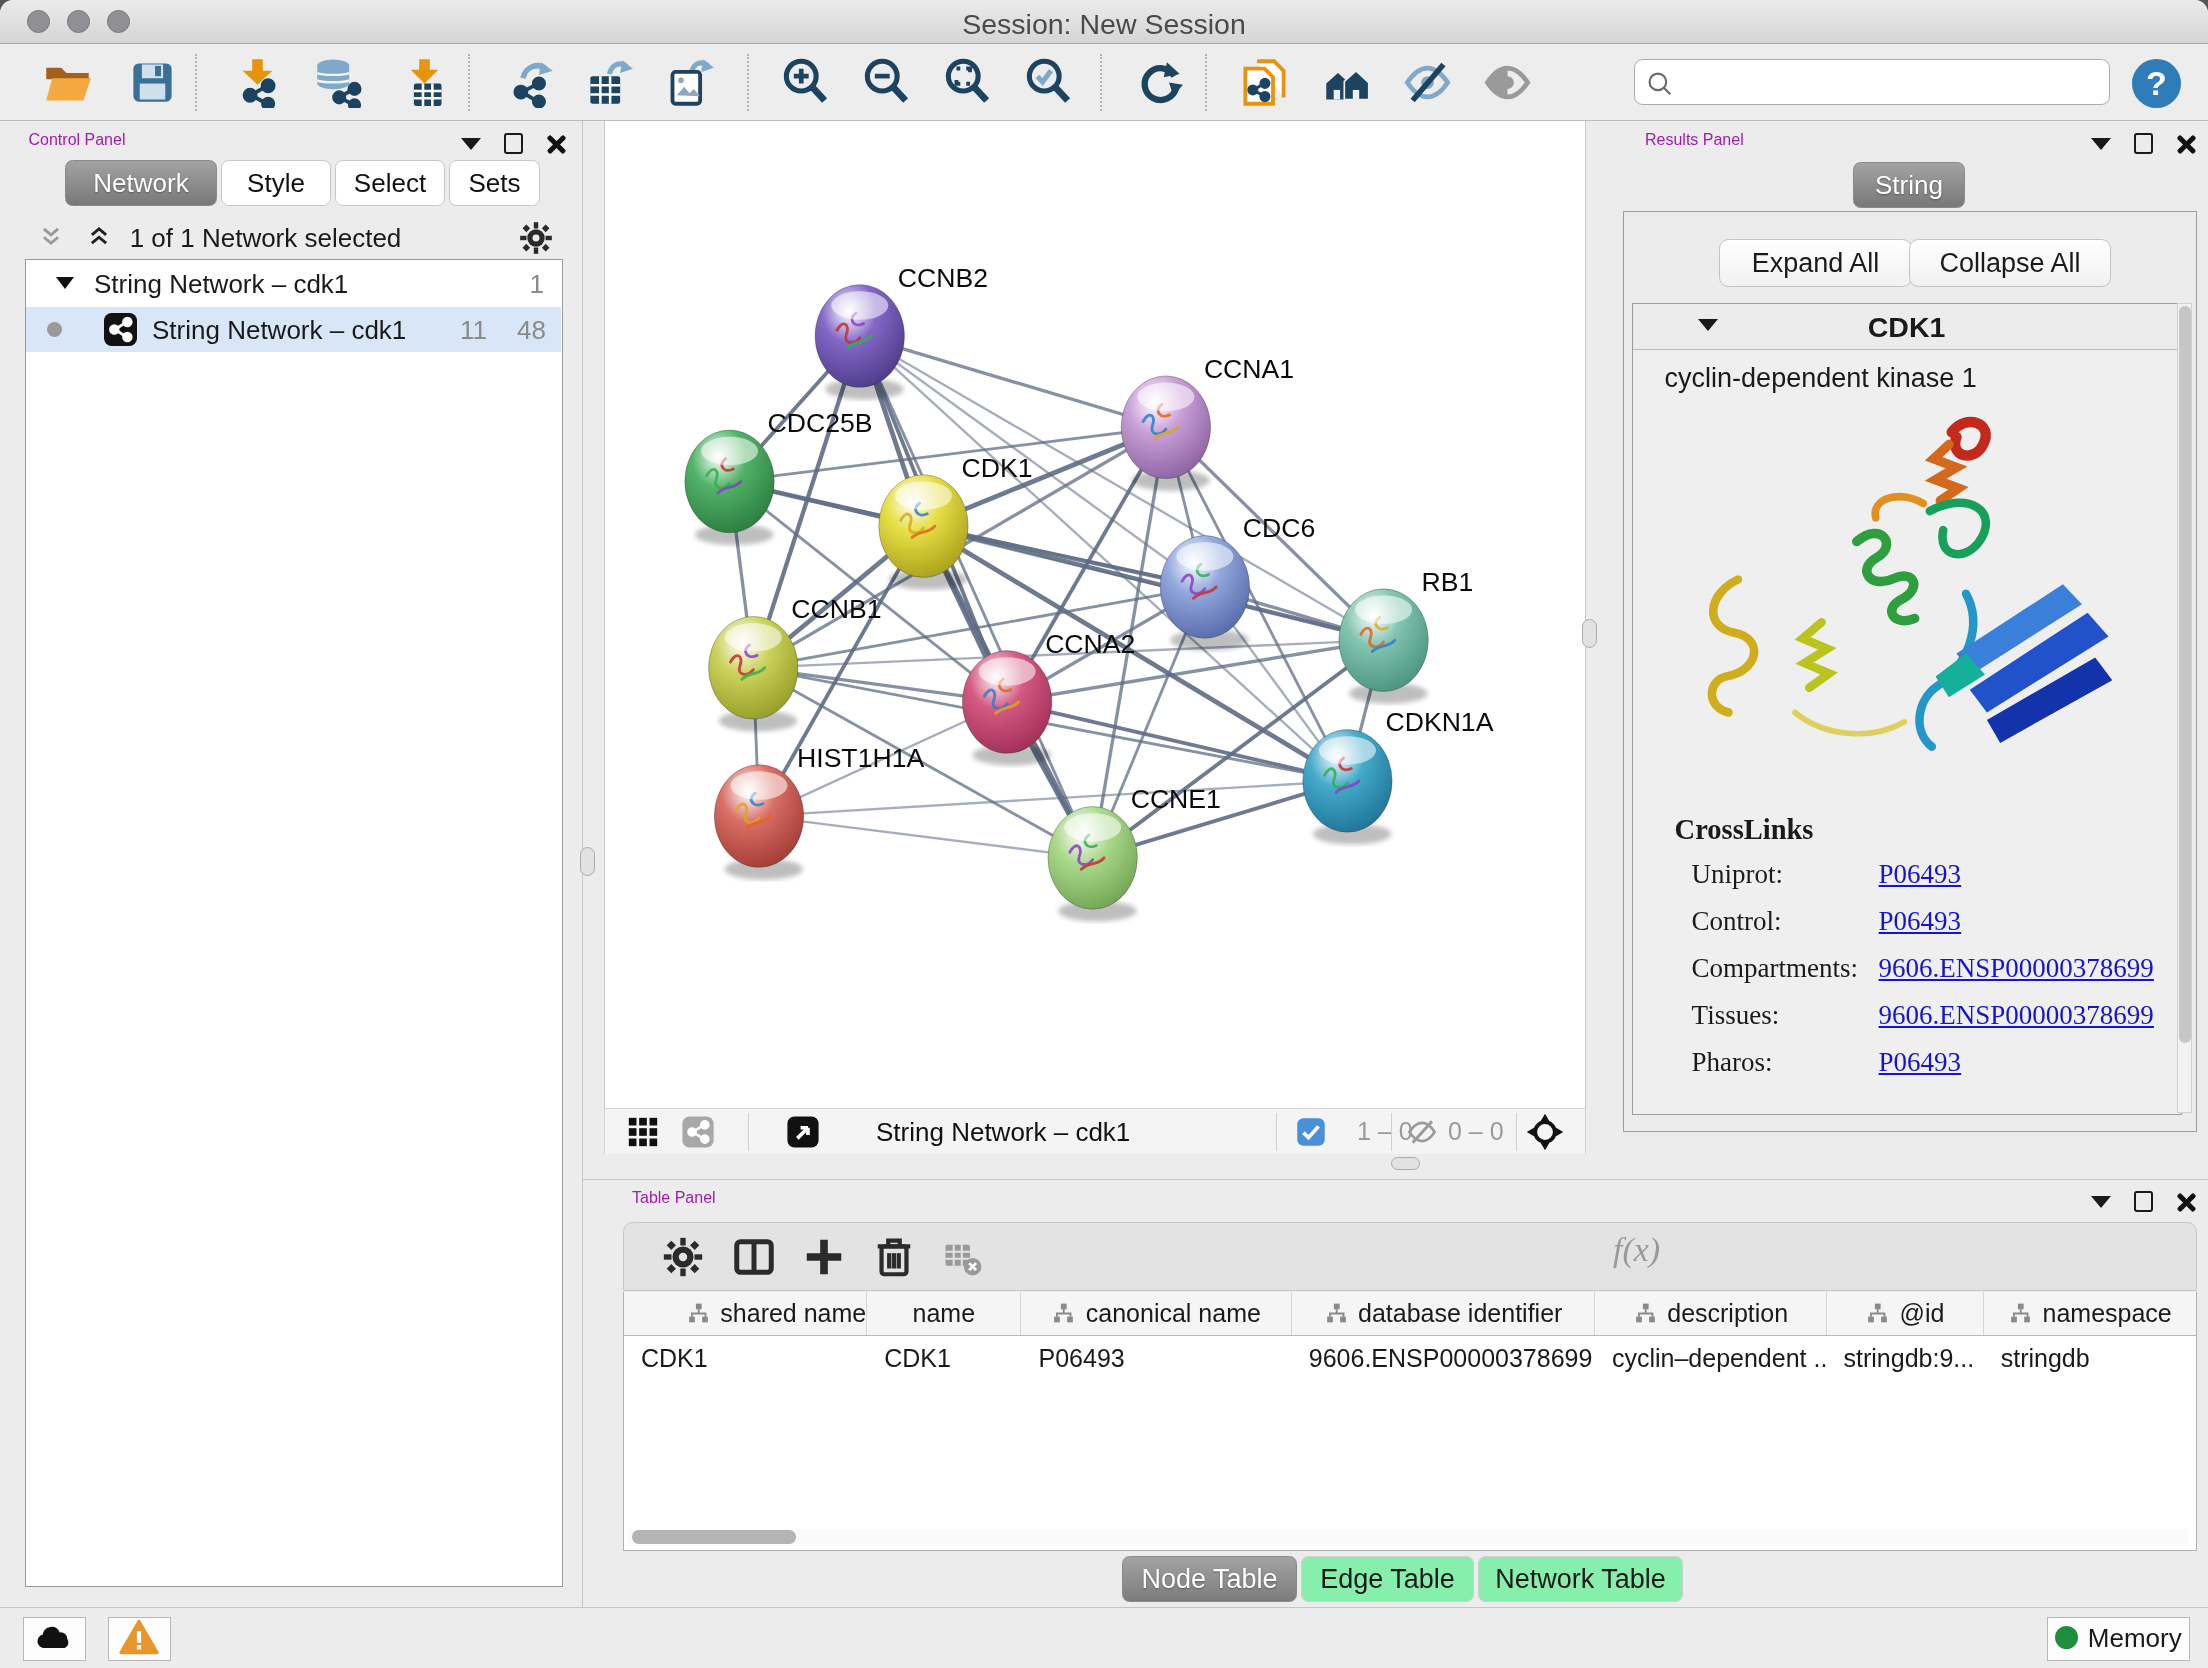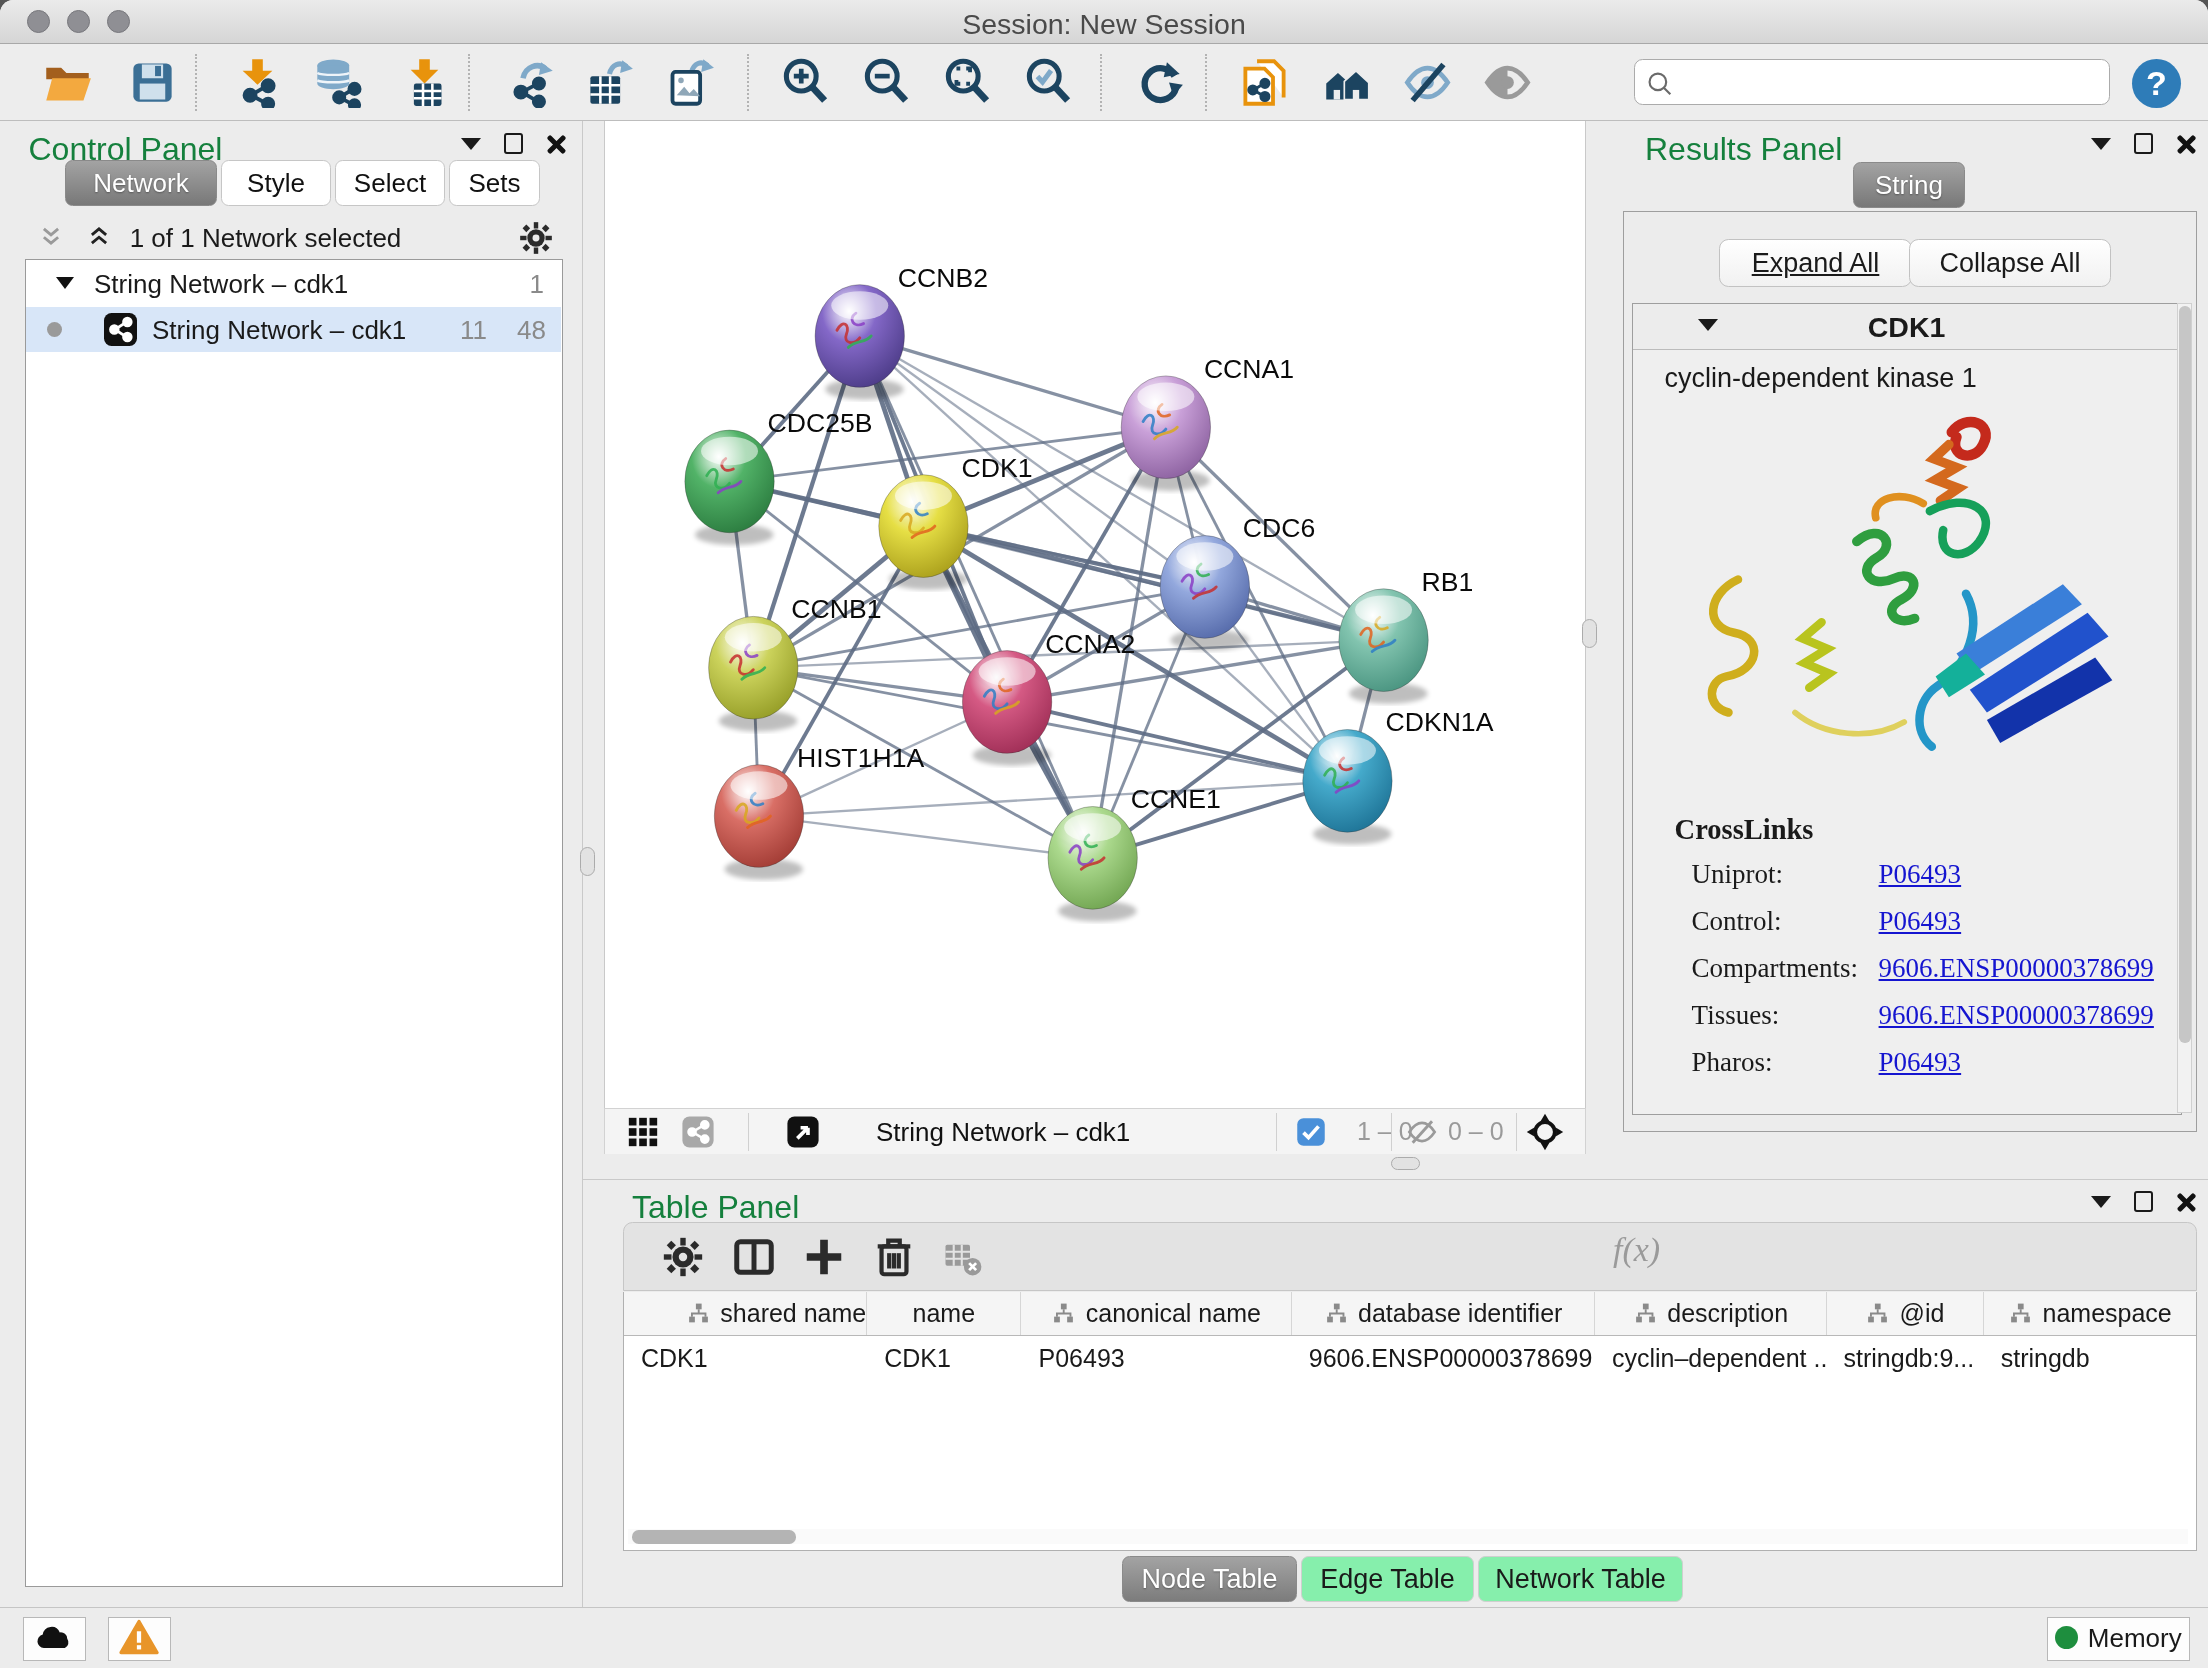--- a/index.html
+++ b/index.html
@@ -24,21 +24,21 @@
   .tbtn svg { width:100%; height:100%; }
   .vsep { position:absolute; top:9.5px; height:57px; border-left:2.9px dotted #b3b3b3; }
   #search-box { position:absolute; left:1634px; top:15px; width:476px; height:46px;
     background:#fff; border:1px solid #ababab; border-radius:8.6px; }
   #search-box svg { position:absolute; left:11.4px; top:9.5px; }
   #search-box input { position:absolute; left:49px; top:1.9px; width:409px; height:38px;
     border:none; outline:none; font-size:25px; font-family:"Liberation Sans",sans-serif; background:transparent;}
   #help-btn { position:absolute; left:2132px; top:15px; width:49px; height:49px; border-radius:50%;
     background:#2e7cb8; color:#fff; font-size:34px; font-weight:bold; text-align:center; line-height:48px; cursor:pointer;}
   
-  .panel-title { position:absolute; font-size:32px; color:#15803d; }
+  .panel-title { position:absolute; font-size:16px; color:#a21caf; }
   .tri-down { display:inline-block; width:0; height:0; border-left:10.5px solid transparent;
     border-right:10.5px solid transparent; border-top:12.4px solid #1a1a1a; }
   .float-box { display:inline-block; width:19px; height:21px; border:2.9px solid #1a1a1a; border-radius:2.9px; }
   .close-x { display:inline-block; position:relative; width:21px; height:21px; }
   .close-x::before,.close-x::after { content:""; position:absolute; left:-1px; top:8.6px; width:23px; height:4.8px;
     background:#111; border-radius:1.9px; }
   .close-x::before { transform:rotate(45deg); } .close-x::after { transform:rotate(-45deg); }
   .panel-ctrls { position:absolute; display:flex; gap:23px; align-items:center; }
   .tab { position:absolute; height:46px; border-radius:7.6px; background:#fff; border:1px solid #c6c6c6;
     font-size:26px; text-align:center; line-height:44px; cursor:pointer; color:#111; }
@@ -641,21 +641,21 @@
 
   <div class="panel-title" style="left:1645px; top:131px;">Results Panel</div>
   <div class="panel-ctrls" style="left:2091px; top:133px;">
     <span class="tri-down"></span>
     <span class="float-box"></span>
     <span class="close-x"></span>
   </div>
   <div class="tab active" style="left:1853px; top:162px; width:112px;">String</div>
 
   <div id="results-outer">
-    <div class="rbtn" style="left:95px; width:193px;text-decoration:underline;">Expand All</div>
+    <div class="rbtn" style="left:95px; width:193px;">Expand All</div>
     <div class="rbtn" style="left:285px; width:202px;">Collapse All</div>
 
     <div id="gene-box">
       <div id="gene-header">
         <span class="tri-down" style="position:absolute; left:65px; top:15px;"></span>
         <div id="gene-sym">CDK1</div>
       </div>
       <div id="gene-desc">cyclin-dependent kinase 1</div>
 
       <svg id="protein-svg" width="476" height="399" viewBox="0 0 480 420">

